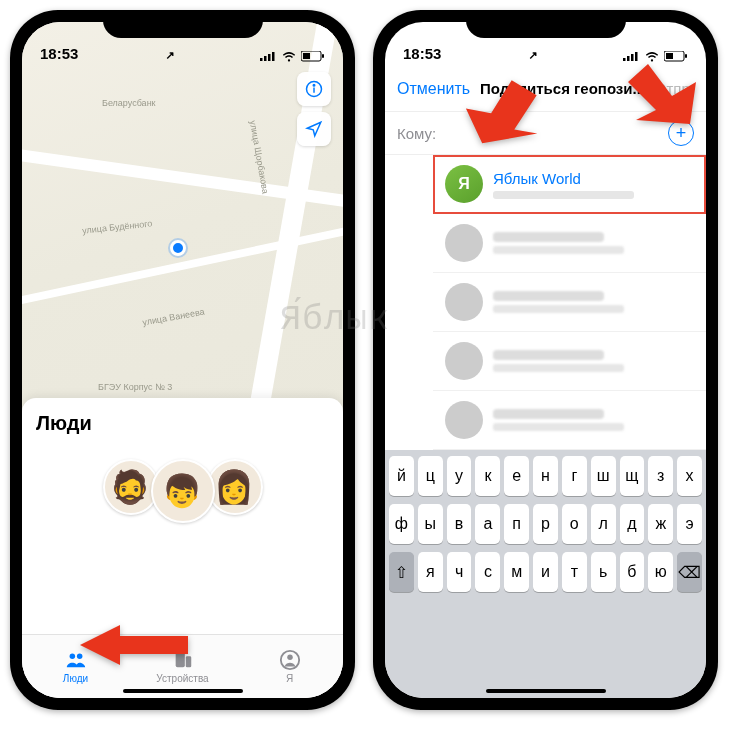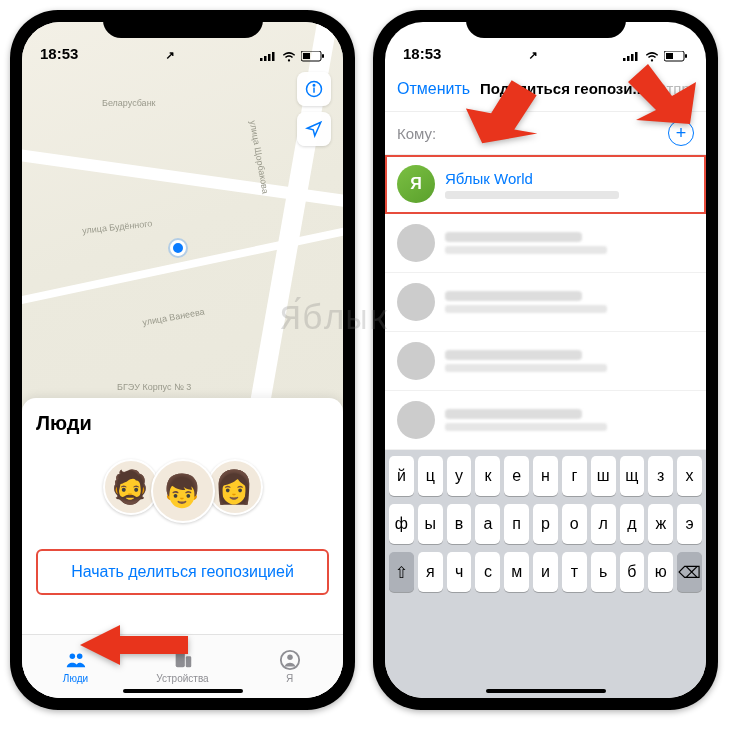--- a/index.html
+++ b/index.html
@@ -87,21 +87,21 @@
   .nav .send { color:#bbb; font-size:15px; }
   .to-row {
     display:flex; align-items:center; padding:8px 12px; border-bottom:1px solid #eee; gap:8px;
   }
   .to-row .label{ color:#8e8e93; font-size:15px; }
   .to-row input { flex:1; border:none; outline:none; font-size:15px; }
   .add-btn {
     width:26px; height:26px; border-radius:50%; border:1.6px solid #007aff; color:#007aff;
     display:flex; align-items:center; justify-content:center; font-size:18px; line-height:1;
   }
-  .contact-list { padding:0; }
+  .contact-list { padding:0;margin-left:48px; }
   .contact {
     display:flex; align-items:center; gap:10px; padding:10px 12px; border-bottom:1px solid #f0f0f0;
   }
   .contact .avatar{
     width:38px; height:38px; border-radius:50%; background:#ccc; flex-shrink:0;
   }
   .contact .avatar.green{ background:linear-gradient(145deg,#7bc043,#5aa02c); position:relative;}
   .contact .avatar.green::after{content:"Я"; color:#fff; font-weight:700; position:absolute; inset:0; display:flex; align-items:center; justify-content:center;}
   .contact .lines{ flex:1; }
   .contact .name-line{ font-size:15px; color:#007aff; }
@@ -149,21 +149,21 @@
     <div class="screen">
 
       <div class="map-area">
         <div class="road r1"></div>
         <div class="road r2"></div>
         <div class="road r3"></div>
         <span class="road-label" style="top:60px;left:80px;margin-top:16px;">Беларусбанк</span>
         <span class="road-label" style="top:200px;left:60px;transform:rotate(-6deg);">улица Будённого</span>
         <span class="road-label" style="top:290px;left:120px;transform:rotate(-10deg);">улица Ванеева</span>
         <span class="road-label" style="top:130px;left:200px;transform:rotate(80deg);">улица Щорбакова</span>
-        <span class="road-label" style="top:360px;left:67px;padding-left:28px;">БГЭУ Корпус № 3</span>
+        <span class="road-label" style="top:360px;left:48px;padding-left:28px;">БГЭУ Корпус № 3</span>
         <div class="loc-dot"></div>
         <div class="map-btn info">
           <svg width="18" height="18" viewBox="0 0 24 24" fill="none" stroke="#007aff" stroke-width="2">
               <circle cx="12" cy="12" r="10"></circle>
               <line x1="12" y1="10" x2="12" y2="17"></line>
               <circle cx="12" cy="7" r="1" fill="#007aff"></circle>
             </svg>
         </div>
         <div class="map-btn locate">
           <svg width="18" height="18" viewBox="0 0 24 24" fill="none" stroke="#007aff" stroke-width="2">
@@ -205,21 +205,20 @@
           <span class="memoji">
               <span class="face">🧔</span>
             </span>
           <span class="memoji main">
               <span class="face">👦</span>
             </span>
           <span class="memoji">
               <span class="face">👩</span>
             </span>
         </div>
-        <button class="share-btn">Начать делиться геопозицией</button>
 
         <div class="tabbar">
           <div class="tab active">
             <svg viewBox="0 0 24 24" fill="#007aff">
                 <circle cx="8" cy="8" r="3"></circle>
                 <circle cx="16" cy="8" r="3"></circle>
                 <path d="M2 20c0-3 3-5 6-5s6 2 6 5M12 20c0-3 2-5 4-5s6 2 6 5"></path>
               </svg>
             <span>Люди</span>
           </div>

